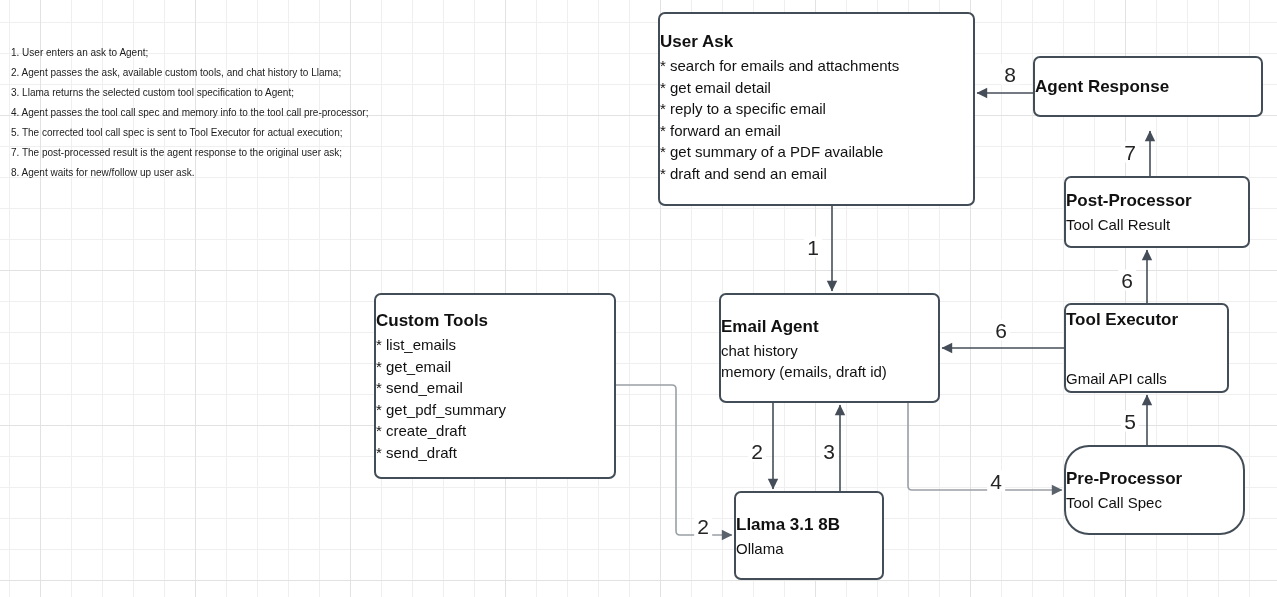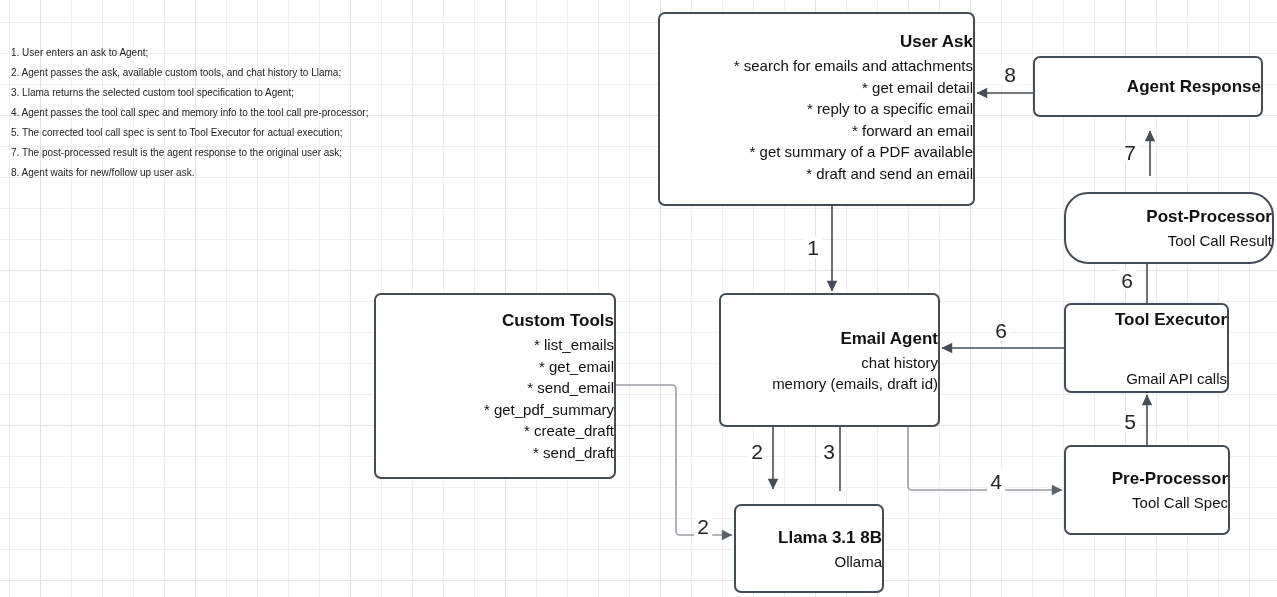--- a/index.html
+++ b/index.html
@@ -31,21 +31,21 @@
     white-space: nowrap;
     color: #1c1c1c;
   }
   .node {
     position: absolute;
     background: #ffffff;
     border: 2px solid #434d57;
     border-radius: 7px;
     display: flex;
     flex-direction: column;
-    align-items: flex-end;
+    align-items: flex-start;
     text-align: center;
     font-size: 15px;
     line-height: 21.5px;
     color: #111111;
     white-space: nowrap;
   }
   .node .title {
     font-weight: bold;
     font-size: 17px;
     line-height: 26px;
@@ -120,49 +120,49 @@
     <div>* reply to a specific email</div>
     <div>* forward an email</div>
     <div>* get summary of a PDF available</div>
     <div>* draft and send an email</div>
   </div>
 
   <div class="node center" style="left:1033px; top:56px; width:230px; height:61px;">
     <div class="title">Agent Response</div>
   </div>
 
-  <div class="node center" style="left:1064px; top:192px; width:210px; height:72px;border-radius:24px;">
+  <div class="node center" style="left:1064px; top:176px; width:186px; height:72px;">
     <div class="title">Post-Processor</div>
     <div>Tool Call Result</div>
   </div>
 
   <div class="node center" style="left:1064px; top:303px; width:165px; height:90px;gap:35px;">
     <div class="title">Tool Executor</div>
     <div>Gmail API calls</div>
   </div>
 
-  <div class="node center" style="left:1064px; top:445px; width:166px; height:90px;">
+  <div class="node center" style="left:1064px; top:445px; width:181px; height:90px;border-radius:25px;">
     <div class="title">Pre-Processor</div>
     <div>Tool Call Spec</div>
   </div>
 
-  <div class="node center" style="left:719px; top:293px; width:221px; height:134px;">
+  <div class="node center" style="left:719px; top:293px; width:221px; height:110px;">
     <div class="title">Email Agent</div>
     <div>chat history</div>
     <div>memory (emails, draft id)</div>
   </div>
 
   <div class="node" style="left:374px; top:293px; width:242px; height:186px; padding-top:13px;">
     <div class="title">Custom Tools</div>
     <div>* list_emails</div>
     <div>* get_email</div>
     <div>* send_email</div>
     <div>* get_pdf_summary</div>
     <div>* create_draft</div>
     <div>* send_draft</div>
   </div>
 
-  <div class="node center" style="left:734px; top:491px; width:150px; height:89px;margin-top:13px;">
+  <div class="node center" style="left:734px; top:491px; width:150px; height:89px;">
     <div class="title">Llama 3.1 8B</div>
     <div>Ollama</div>
   </div>
 
 </div>
 
 </body></html>

